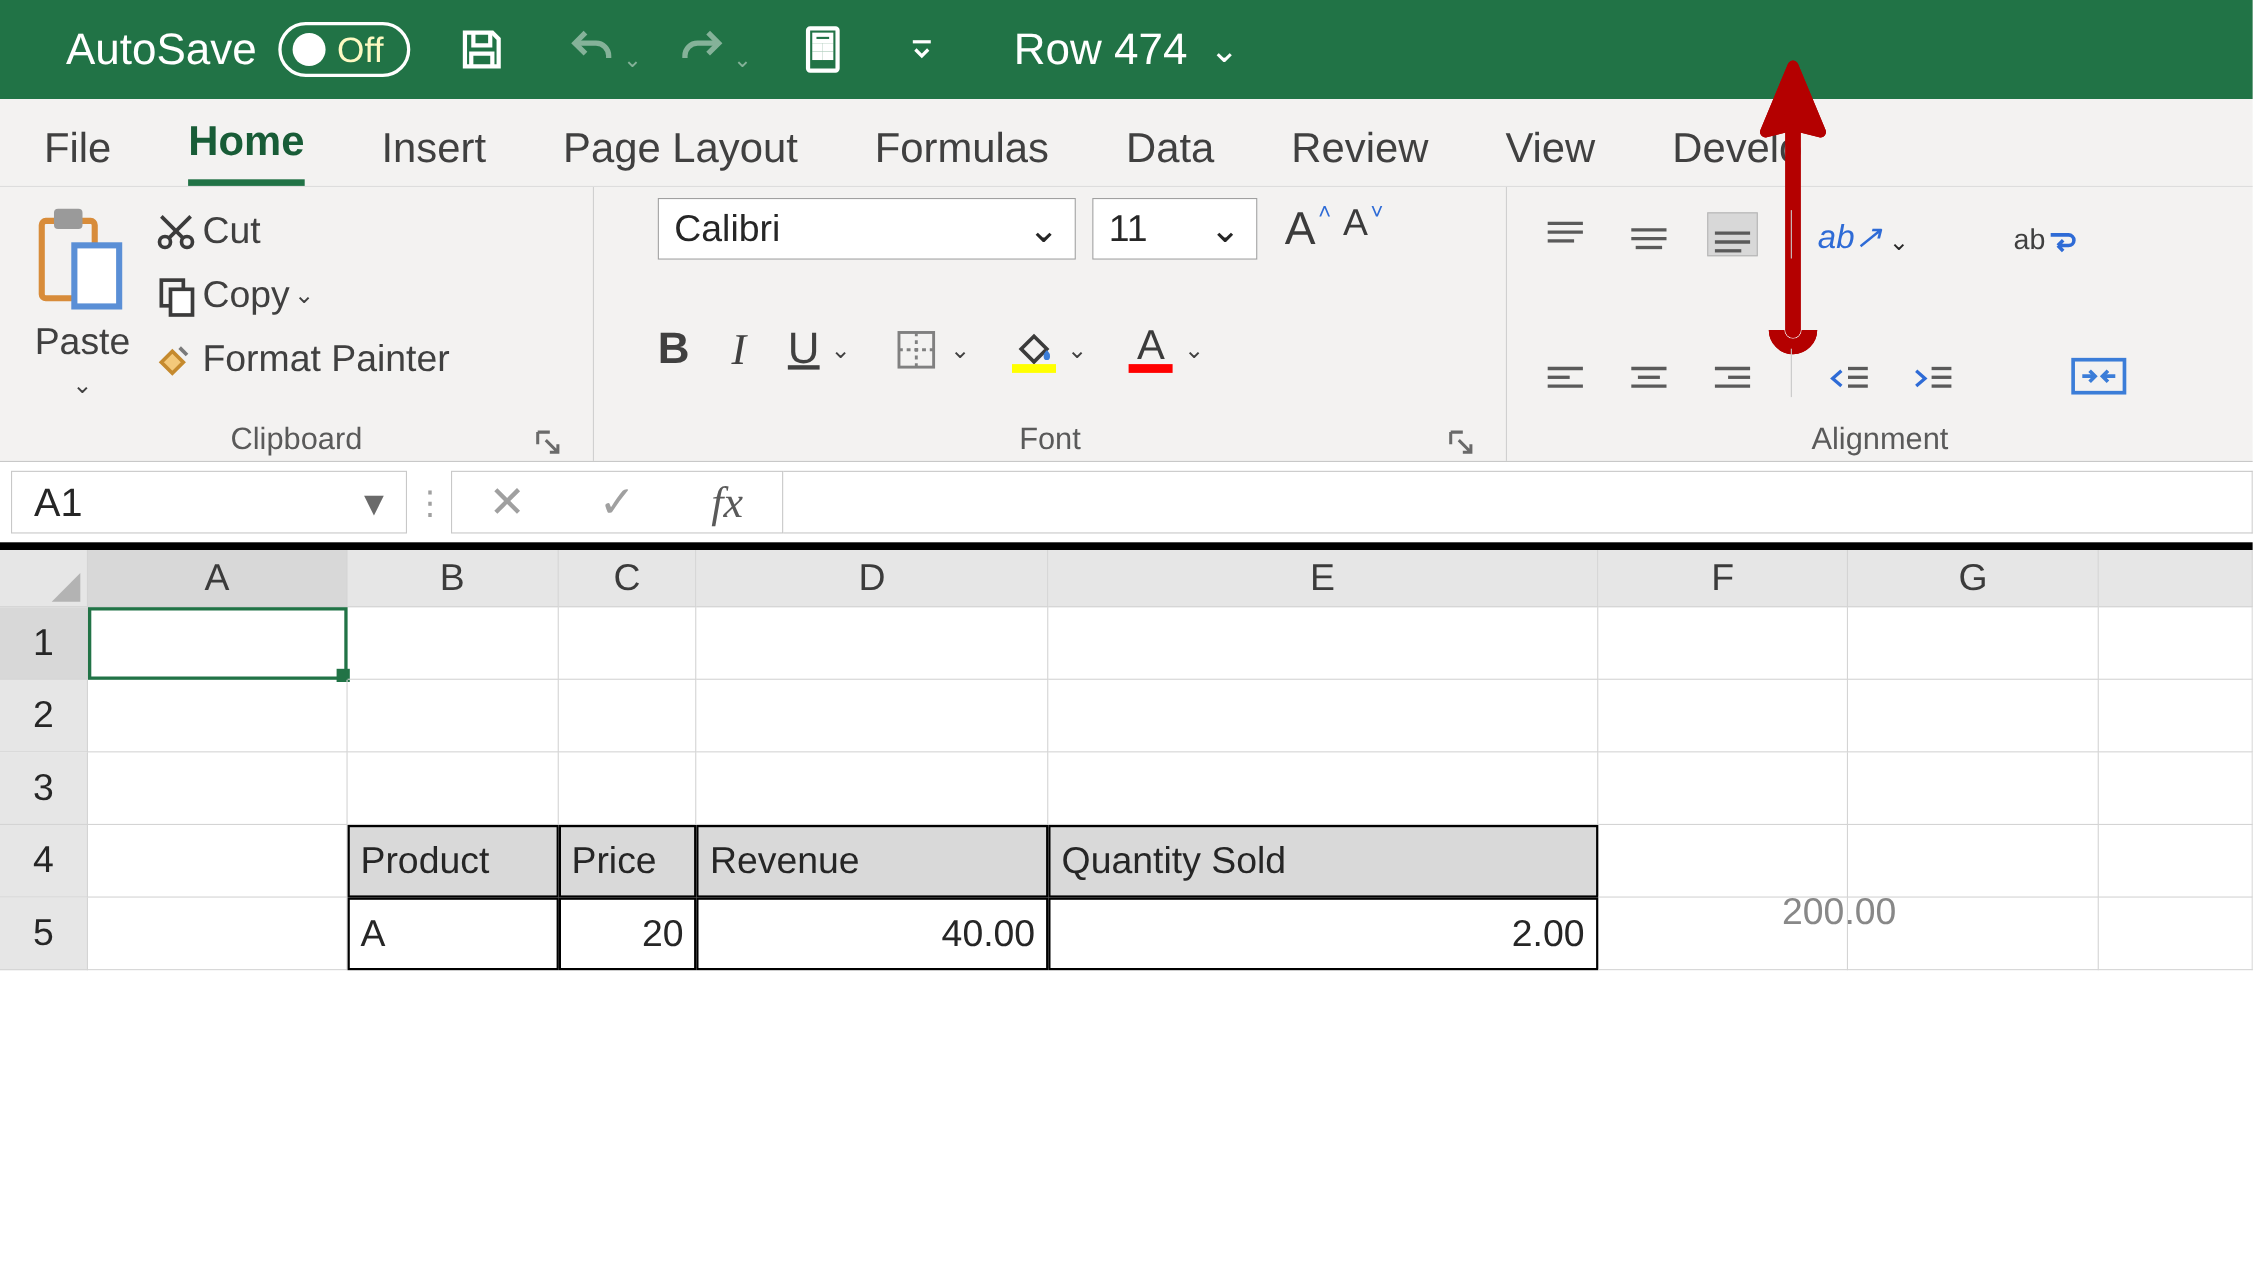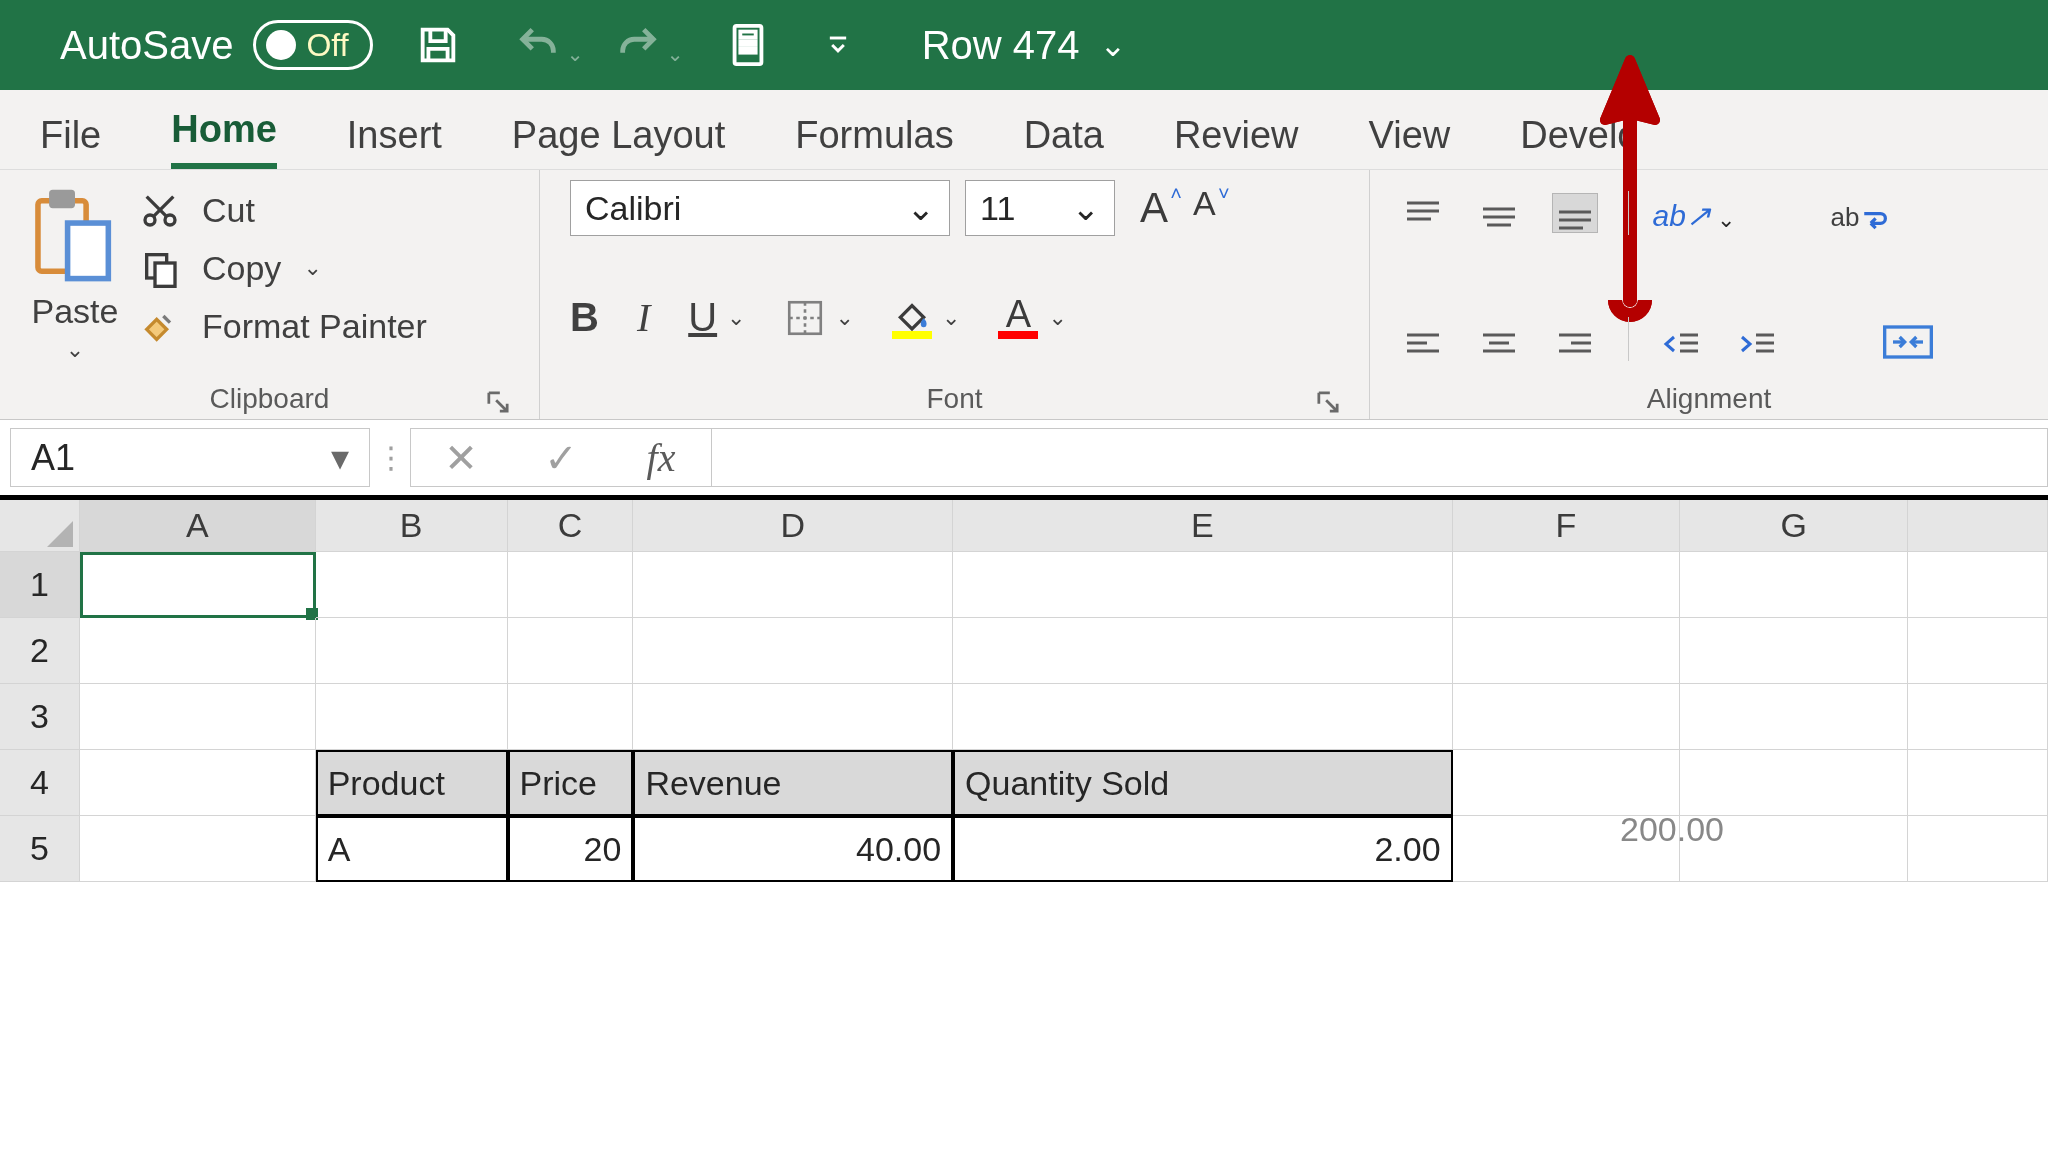--- a/index.html
+++ b/index.html
@@ -43,21 +43,21 @@
   .group-body { display:flex; align-items:flex-start; gap:20px; flex:1; }
   .group-label-row { display:flex; align-items:center; justify-content:center; position:relative; height:36px; }
   .group-label { font-size:28px; color:#5a5a5a; }
   .dialog-launcher { position:absolute; right:0; bottom:4px; width:22px; height:22px; }
 
   
   .clipboard-big { display:flex; flex-direction:column; align-items:center; gap:6px; margin-top:6px;}
   .clipboard-big .lbl { font-size:34px; color:#404040; }
   .clipboard-big .chev { font-size:22px; color:#404040; }
   .clipboard-side { display:flex; flex-direction:column; gap:18px; margin-top:10px; }
-  .side-item { display:flex; align-items:center; gap:22px; font-size:34px; color:#404040; }
+  .side-item { display:flex; align-items:center; gap:4px; font-size:34px; color:#404040; }
   .side-item .chev { font-size:22px; }
 
   
   .font-group .row1 { display:flex; align-items:center; gap:15px; }
   .font-combo, .size-combo { background:#fff; border:1px solid #a0a0a0; height:56px; display:flex; align-items:center; padding:0 14px; font-size:34px; }
   .font-combo { width:380px; justify-content:space-between; }
   .size-combo { width:150px; justify-content:space-between; }
   .grow-shrink { display:flex; gap:25px; margin-left:10px; }
   .font-group .row2 { display:flex; align-items:center; gap:38px; margin-top:38px; }
   .fbtn { font-size:40px; color:#404040; display:flex; align-items:center; }
@@ -66,21 +66,21 @@
   .color-underline { display:flex; flex-direction:column; align-items:center; }
   .color-strip { width:40px; height:8px; }
 
   
   .align-group .row { display:flex; gap:30px; align-items:center; }
   .align-group .row + .row { margin-top:40px; }
   .align-btn { width:46px; height:40px; display:flex; align-items:flex-end; justify-content:center; }
   .align-btn.active { background:#d8d8d8; border:1px solid #b5b5b5; }
 
   
-  .formula-bar { height:80px; display:flex; align-items:stretch; border-bottom:5px solid #000000; background:#fff; }
+  .formula-bar { height:80px; display:flex; align-items:stretch; border-bottom:7px solid #000000; background:#fff; }
   .name-box { width:360px; border:1px solid #c8c8c8; margin:8px 0 8px 10px; display:flex; align-items:center; justify-content:space-between; padding:0 20px; font-size:36px; }
   .drag-dots { width:40px; display:flex; align-items:center; justify-content:center; color:#a0a0a0; font-size:30px; letter-spacing:-2px;}
   .fx-btns { border:1px solid #c8c8c8; margin:8px 0; display:flex; align-items:center; }
   .fx-btn { width:100px; height:100%; display:flex; align-items:center; justify-content:center; font-size:40px; color:#a0a0a0; }
   .fx-label { font-size:40px; font-style:italic; color:#5a5a5a; font-family:"Cambria Math",serif;}
   .formula-input { flex:1; border:1px solid #c8c8c8; border-left:none; margin:8px 0; }
 
   
   .grid { position:relative; }
   .col-headers { display:flex; height:52px; background:var(--header-bg); }
@@ -230,21 +230,21 @@
     </div>
     <div class="group-label-row">
       <span class="group-label">Clipboard</span>
       <svg class="dialog-launcher" viewBox="0 0 12 12">
           <path d="M1 1h6M1 1v6M5 5l6 6M11 7v4h-4" stroke="#6a6a6a" stroke-width="1.5" fill="none"></path>
         </svg>
     </div>
   </div>
 
   <div class="group font-group" style="width:830px;">
-    <div class="group-body" style="flex-direction:column;">
+    <div class="group-body" style="flex-direction:column;margin-left:28px;">
       <div class="row1">
         <div class="font-combo">
           <span>Calibri</span>
           <span>⌄</span>
         </div>
         <div class="size-combo">
           <span>11</span>
           <span>⌄</span>
         </div>
         <div class="grow-shrink">

